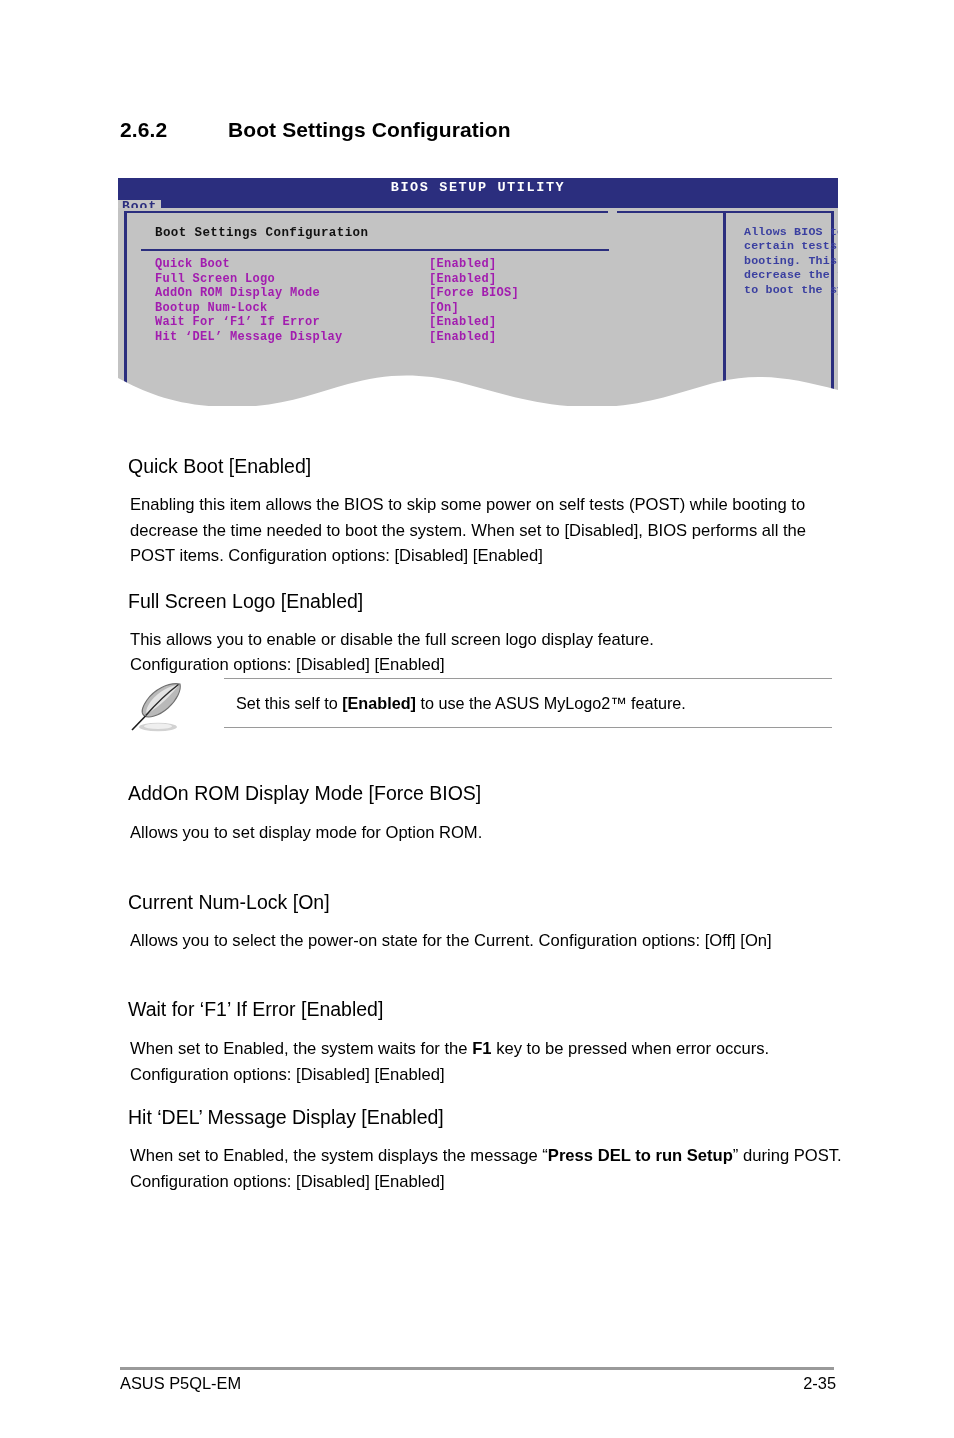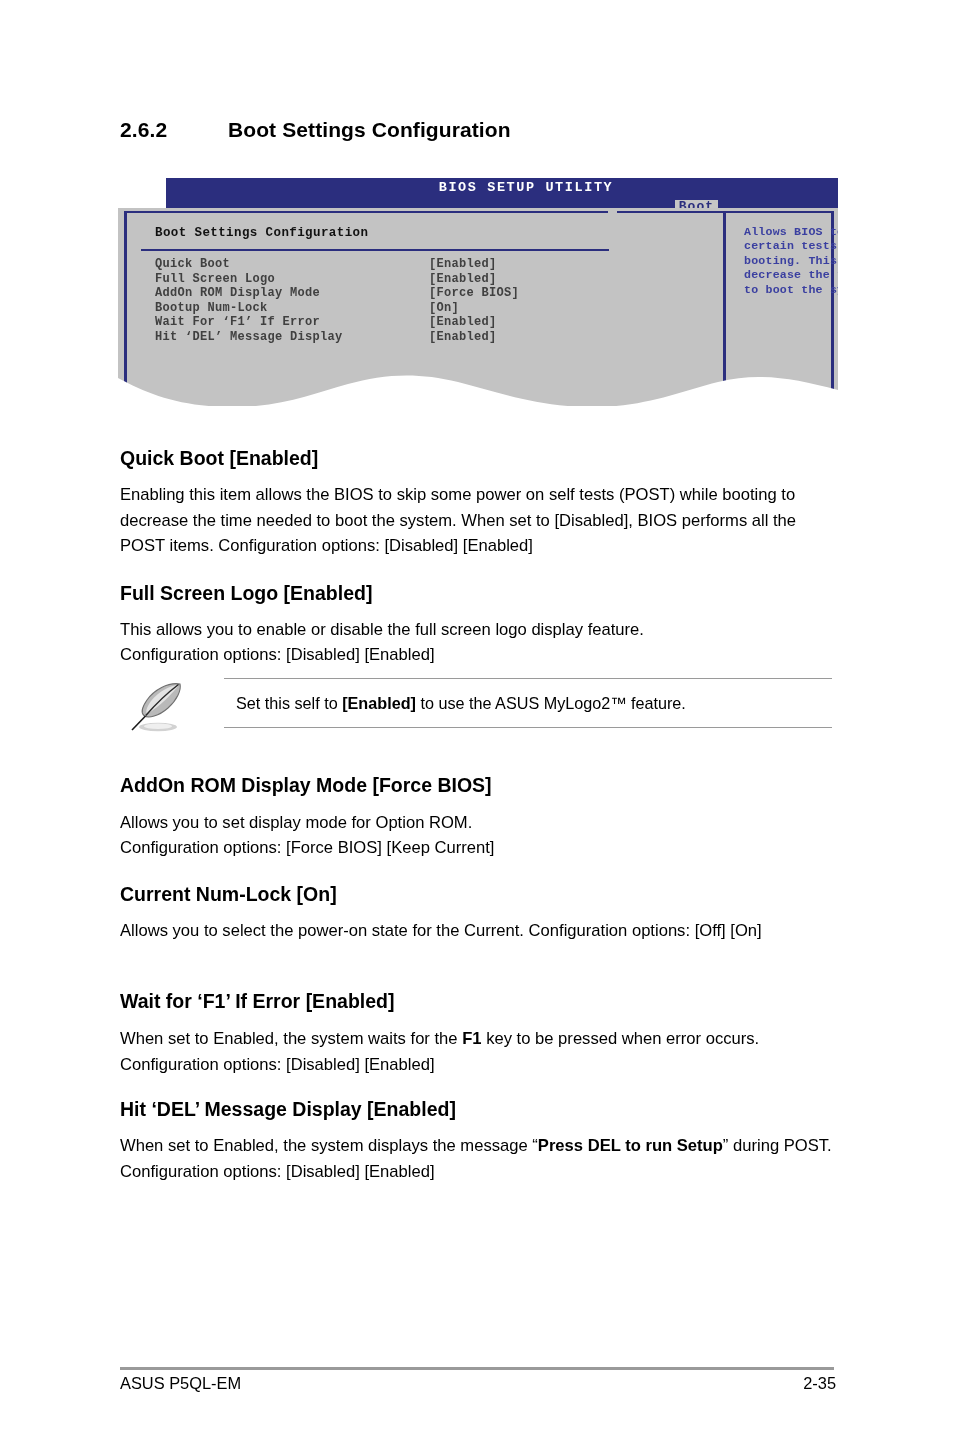--- a/index.html
+++ b/index.html
@@ -48,38 +48,37 @@
     position: absolute;
     inset: 0;
     overflow: hidden;
   }
   .bios-titlebar {
     position: absolute;
     left: 0; top: 0;
     width: 720px;
     height: 30px;
     background: #2b2e7e;
-    margin-left: 48px;
   }
   .bios-title {
     position: absolute;
     left: 0; top: 2px;
     width: 720px;
     text-align: center;
     color: #ffffff;
     font-family: "Liberation Mono", monospace;
     font-weight: bold;
     font-size: 13.5px;
     letter-spacing: 1.6px;
   }
   .bios-tabrow {
     position: absolute;
     left: 0; top: 18px;
     width: 600px;
-    text-align: right;
+    text-align: left;
   }
   .bios-tab {
     display: inline-block;
     background: #c6c6c6;
     color: #2b2e7e;
     font-family: "Liberation Mono", monospace;
     font-weight: bold;
     font-size: 13px;
     letter-spacing: 1px;
     padding: 0 4px 1px 4px;
@@ -161,21 +160,21 @@
     top: 44px;
   }
   .bios-row {
     position: relative;
     height: 14.5px;
     white-space: nowrap;
   }
   .bios-label, .bios-value {
     position: absolute;
     top: 0;
-    color: #404040;
+    color: #a21caf;
     font-family: "Liberation Mono", monospace;
     font-weight: bold;
     font-size: 12px;
     letter-spacing: 0.3px;
   }
   .bios-label { left: 0; }
   .bios-value { left: 274px; }
 
   .bios-help {
     position: absolute;
@@ -187,29 +186,29 @@
     font-weight: bold;
     font-size: 11.6px;
     line-height: 14.4px;
     letter-spacing: 0.2px;
   }
 
   
   h3.item {
     position: absolute;
     left: 120px;
-    margin: 0;
+    margin: 8px;
     font-size: 19.5px;
-    font-weight: bold;
+    font-weight: normal;
     white-space: nowrap;
   }
   p.body {
     position: absolute;
     left: 120px;
-    margin: 0;
+    margin: 10px;
     width: 712px;
     font-size: 16.6px;
     line-height: 25.5px;
   }
   p.body.narrow { width: 706px; }
 
   
   .note {
     position: absolute;
     left: 120px;
@@ -356,21 +355,20 @@
       <path d="M17.5 36 L 4 50" stroke="#1b1b1b" stroke-width="1.6" fill="none"></path>
       <path d="M50.5 4.5 C 38 14, 26 26, 17.8 35.6" stroke="#2a2a2a" stroke-width="1.5" fill="none"></path>
     </svg>
     <div class="note-panel">
       <div class="note-text"><span>Set this self to </span><b>[Enabled]</b><span> to use the ASUS MyLogo2™ feature.</span></div>
     </div>
   </div>
 
   <h3 class="item" style="top:774px">AddOn ROM Display Mode [Force BIOS]</h3>
   <p class="body" style="top:810px">Allows you to set display mode for Option ROM.</p>
-  <p class="body" style="top:835px">Configuration options: [Force BIOS] [Keep Current]</p>
 
   <h3 class="item" style="top:883px">Current Num-Lock [On]</h3>
   <p class="body narrow" style="top:918px">Allows you to select the power-on state for the Current. Configuration options: [Off] [On]</p>
 
   <h3 class="item" style="top:990px">Wait for ‘F1’ If Error [Enabled]</h3>
   <p class="body" style="top:1026px"><span>When set to Enabled, the system waits for the </span><b>F1</b><span> key to be pressed when error occurs. Configuration options: [Disabled] [Enabled]</span></p>
 
   <h3 class="item" style="top:1098px">Hit ‘DEL’ Message Display [Enabled]</h3>
   <p class="body" style="top:1133px"><span>When set to Enabled, the system displays the message “</span><b>Press DEL to run Setup</b><span>” during POST. Configuration options: [Disabled] [Enabled]</span></p>
 

